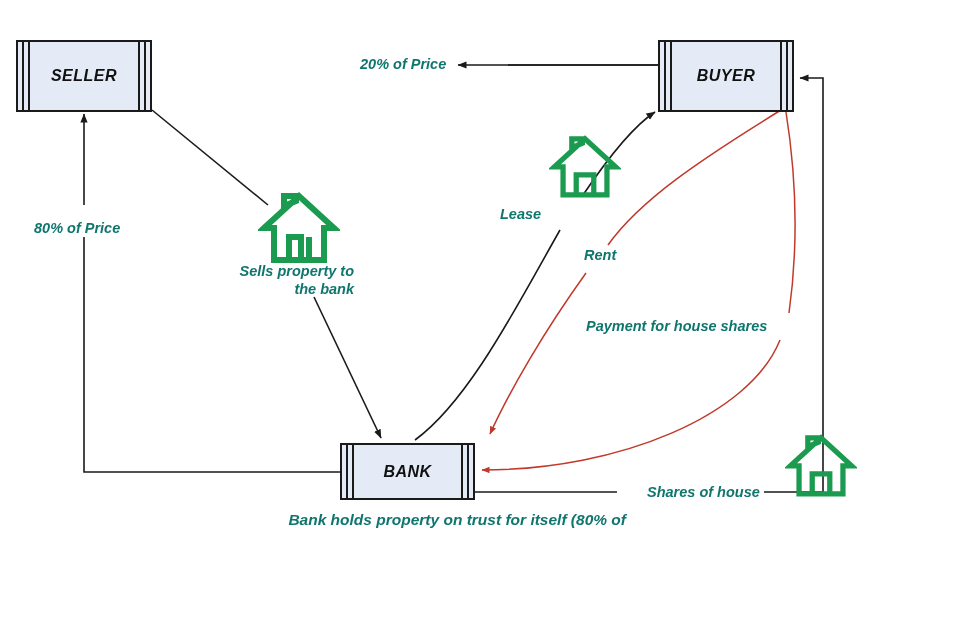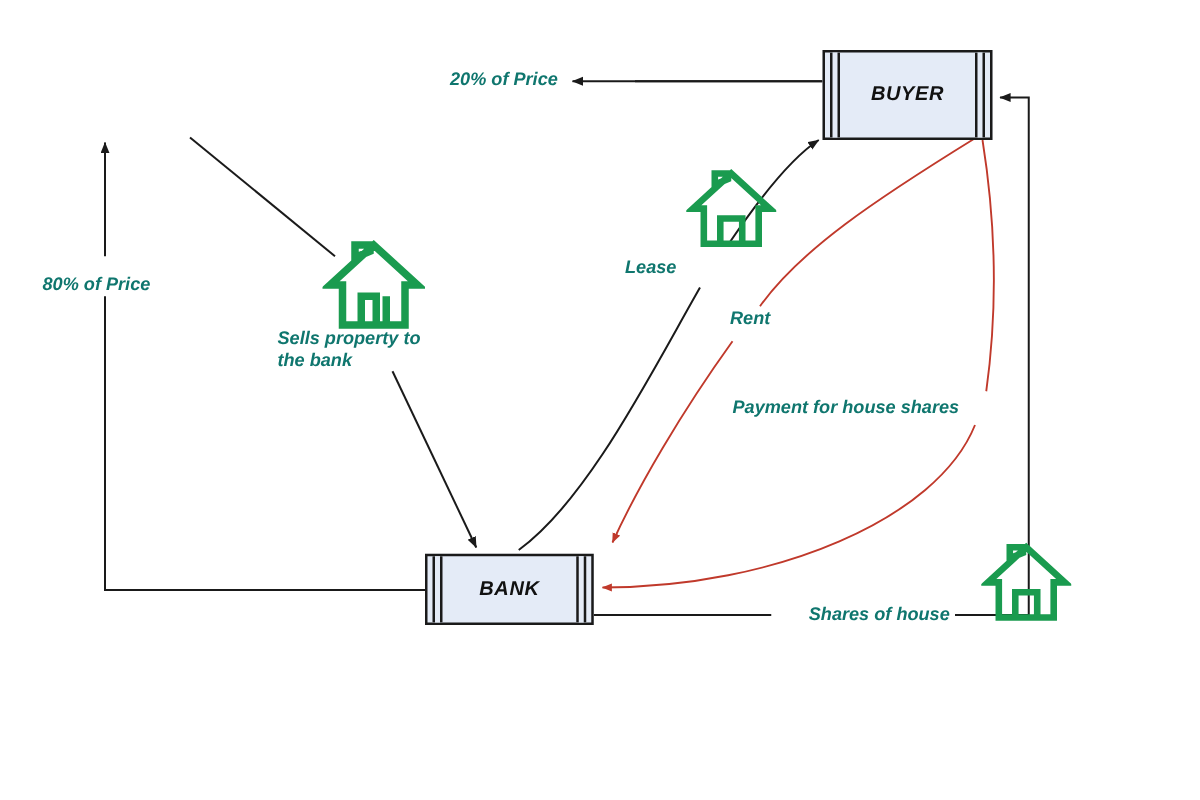--- a/index.html
+++ b/index.html
@@ -57,21 +57,21 @@
   .lbl {
     position: absolute;
     font-family: "Liberation Sans", sans-serif;
     font-style: italic;
     font-weight: bold;
     font-size: 14.5px;
     color: #0f766e;
     white-space: nowrap;
     line-height: 18px;
   }
-  .lbl.multiline { white-space: normal; text-align: left; }
+  .lbl.multiline { white-space: normal; text-align: right; }
   .lbl.onwire {
     background: #ffffff;
     padding: 0 4px;
   }
   .lbl.big { font-size: 15.5px; }
   
   .house {
     position: absolute;
   }
 </style>
@@ -119,20 +119,25 @@
       <path d="M786,112 C800,200 795,270 789,313" fill="none" stroke="#c0392b" stroke-width="1.5"></path>
       <path d="M780,340 C750,415 620,470 482,470" fill="none" stroke="#c0392b" stroke-width="1.5" marker-end="url(#arrowRed)"></path>
     </g>
 
     <g>
       <line x1="475" y1="492" x2="617" y2="492" stroke="#1a1a1a" stroke-width="1.6"></line>
       <path d="M751,492 L823,492 L823,78 L800,78" fill="none" stroke="#1a1a1a" stroke-width="1.6" marker-end="url(#arrowBlack)"></path>
     </g>
   </svg>
 
+  <div class="node" style="left:16px; top:40px; width:136px; height:72px;">
+    <span class="bar left"></span>
+    <span class="bar right"></span>
+    <span class="node-label">SELLER</span>
+  </div>
 
   <div class="node" style="left:658px; top:40px; width:136px; height:72px;">
     <span class="bar left"></span>
     <span class="bar right"></span>
     <span class="node-label">BUYER</span>
   </div>
 
   <div class="node" style="left:340px; top:443px; width:135px; height:57px;">
     <span class="bar left"></span>
     <span class="bar right"></span>
@@ -174,17 +179,17 @@
 
   <div class="lbl onwire" style="left:496px; top:205px;">Lease</div>
 
   <div class="lbl onwire" style="left:580px; top:246px;">Rent</div>
 
   <div class="lbl onwire" style="left:582px; top:317px;">Payment for house shares</div>
 
   <div class="lbl onwire" style="left:619px; top:483px;margin-left:24px;">Shares of house</div>
 
   <div class="lbl multiline big" style="left:186px; top:511px; width:440px;">
-    <br>
+    <span>Bank holds property on trust for itself (80% of</span><br>
   </div>
 
 
 </div>
 
 </body></html>

